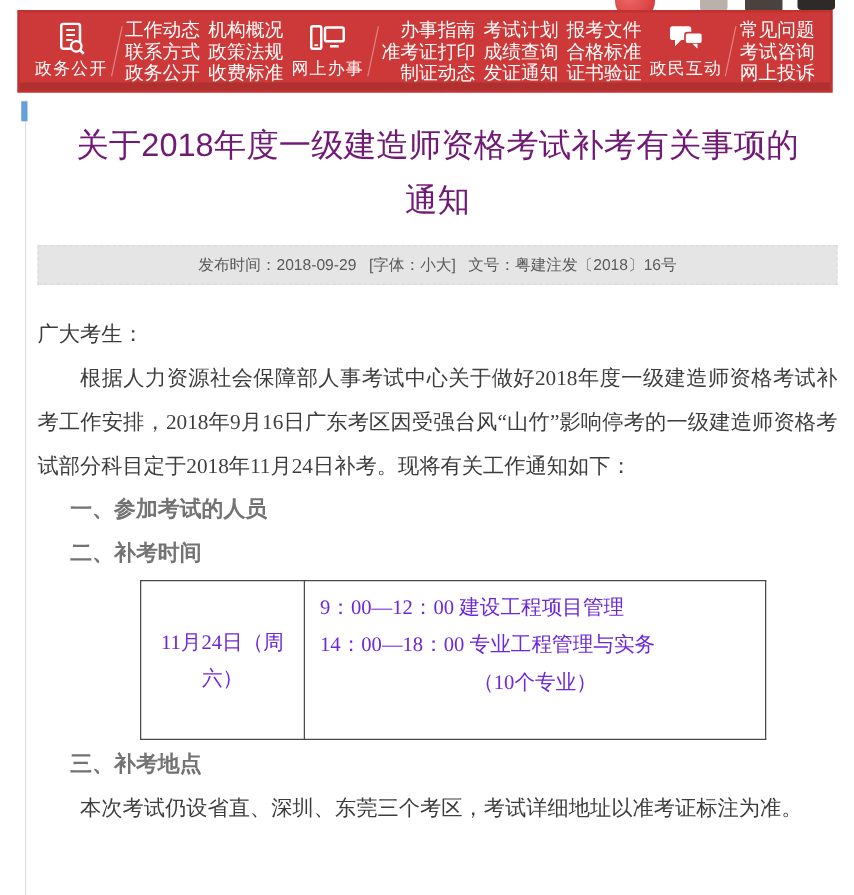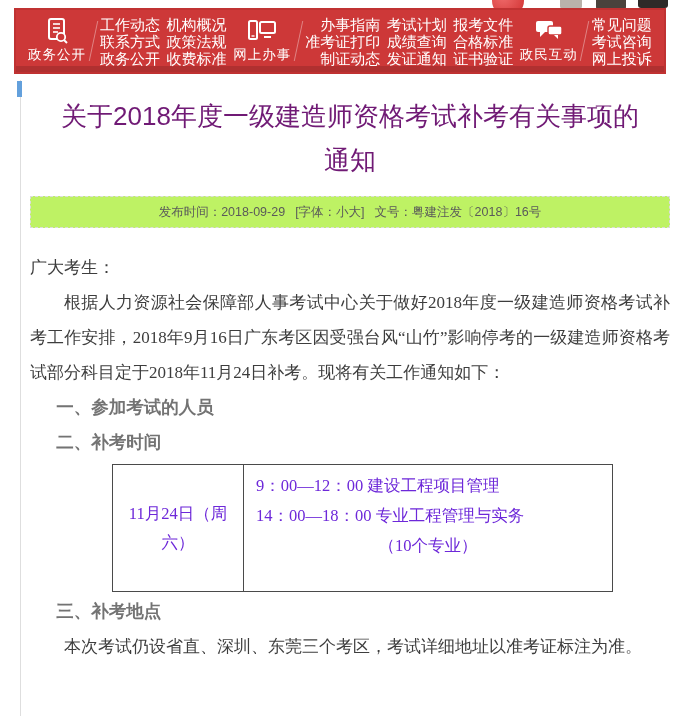--- a/index.html
+++ b/index.html
@@ -25,21 +25,21 @@
   .nav-divider{flex:none;width:1px;height:40px;background:rgba(255,255,255,.38);transform:skewX(-12deg);}
 
   
   .left-rule{position:absolute;left:20px;top:80px;width:1px;height:636px;background:#dedede;}
   .scroll-thumb{position:absolute;left:17px;top:81px;width:5px;height:16px;background:#63a0dc;}
 
   
   .content{position:absolute;left:30px;top:88px;width:640px;}
   h1.title{margin:6px auto 0;width:602px;text-align:center;font-size:26px;line-height:44px;
     font-weight:500;color:#701a75;font-family:"Liberation Sans",sans-serif;}
-  .meta{margin-top:14px;height:30px;line-height:30px;background:#bef264;border:1px dashed #dcdcdc;
+  .meta{margin-top:14px;height:30px;line-height:30px;background:#e5e5e5;border:1px dashed #dcdcdc;
     text-align:center;color:#5a5a5a;font-size:12.5px;}
   .meta .sep{display:inline-block;width:10px;}
   .meta .fctl{cursor:pointer;color:#5a5a5a;}
   .body{margin-top:22px;font-family:"Liberation Serif",serif;font-size:17px;line-height:35px;color:#3d3d3d;}
   .body p{margin:0;}
   p.salutation{margin-top:8px;}
   p.indent{text-indent:2em;text-align:justify;}
   h3.sec{margin:0;font-size:17.5px;line-height:35px;font-weight:700;color:#737373;text-indent:1.5em;
     font-family:"Liberation Serif",serif;}
   table.sched{border-collapse:collapse;margin:4px 0 2px 82px;}

